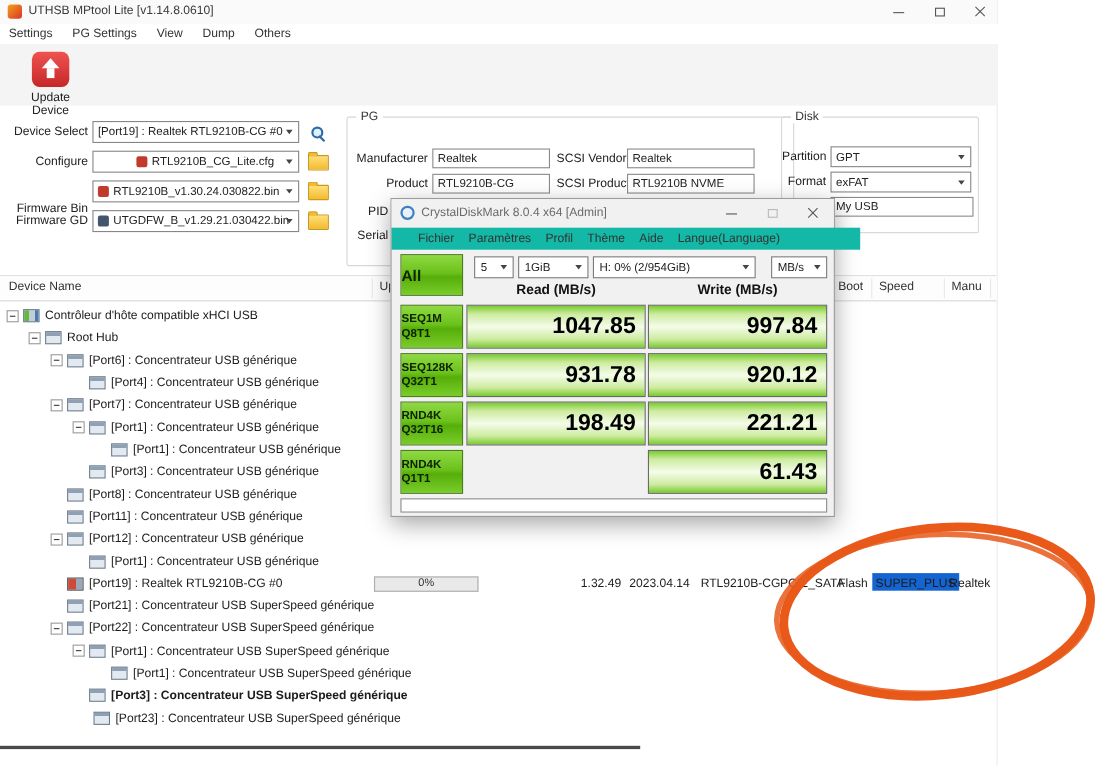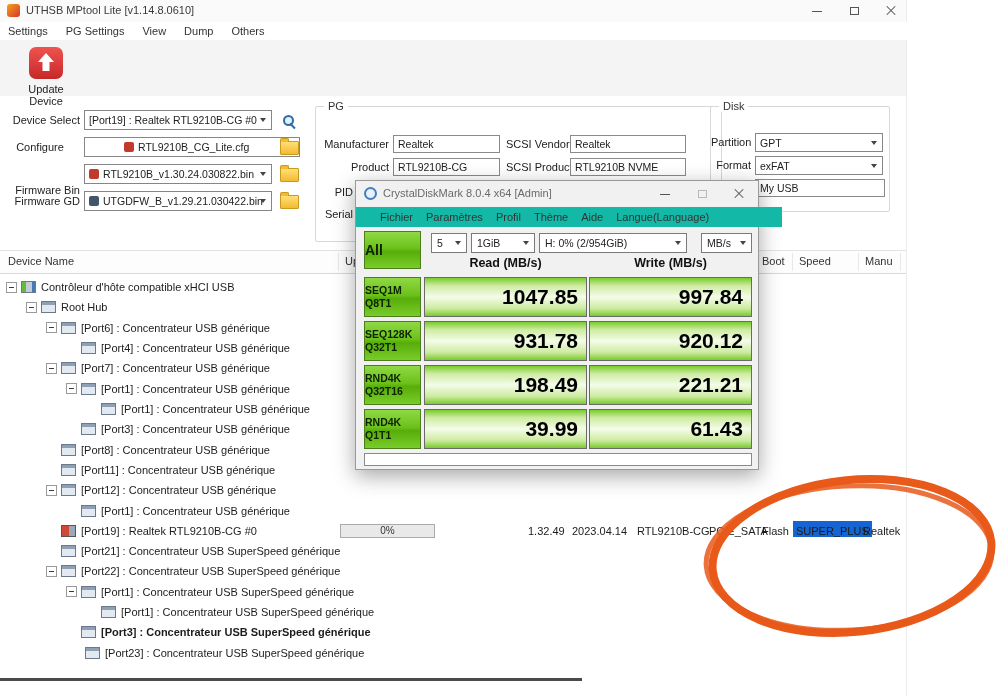--- a/index.html
+++ b/index.html
@@ -135,22 +135,22 @@
 
     <span class="frm-label" style="top:114px;">Device Select</span>
     <div class="combo" style="left:84px;top:110px;width:188px;">
       <span class="combo-val">[Port19] : Realtek RTL9210B-CG #0</span>
       <span class="chev"></span>
     </div>
     <div class="side-btn" style="left:276px;top:109px;">
       <span class="search-glass"></span>
     </div>
 
-    <span class="frm-label" style="top:141px;text-align:center;">Configure</span>
-    <div class="combo" style="left:84px;top:137px;width:216px;padding-left:39px;">
+    <span class="frm-label" style="top:141px;">Configure</span>
+    <div class="combo" style="left:84px;top:137px;width:188px;padding-left:39px;">
       <span class="file-ico"></span>
       <span class="combo-val">RTL9210B_CG_Lite.cfg</span>
       <span class="chev"></span>
     </div>
     <div class="side-btn" style="left:277px;top:137px;">
       <span class="folder"></span>
     </div>
 
     <span class="frm-label" style="top:184px;">Firmware Bin</span>
     <div class="combo" style="left:84px;top:164px;width:188px;">
@@ -415,21 +415,20 @@
             <div>Q32T16</div>
           </div>
           <div class="cdm-cell cdm-read">198.49</div>
           <div class="cdm-cell cdm-write">221.21</div>
         </div>
         <div class="cdm-row" style="top: 228px;">
           <div class="cdm-btn cdm-test-btn">
             <div>RND4K</div>
             <div>Q1T1</div>
           </div>
-          <div class="cdm-cell cdm-read">39.99</div>
           <div class="cdm-cell cdm-write">61.43</div>
         </div>
       </div>
 
     <div id="cdm-comment"></div>
   </div>
 
   <svg id="annotation" viewBox="0 0 1000 696">
     <ellipse cx="852" cy="556" rx="140" ry="76" transform="rotate(-6 852 556)" stroke-width="8"></ellipse>
     <ellipse cx="849" cy="558" rx="143" ry="72" transform="rotate(-3 849 558)" stroke-width="5" opacity="0.85"></ellipse>

